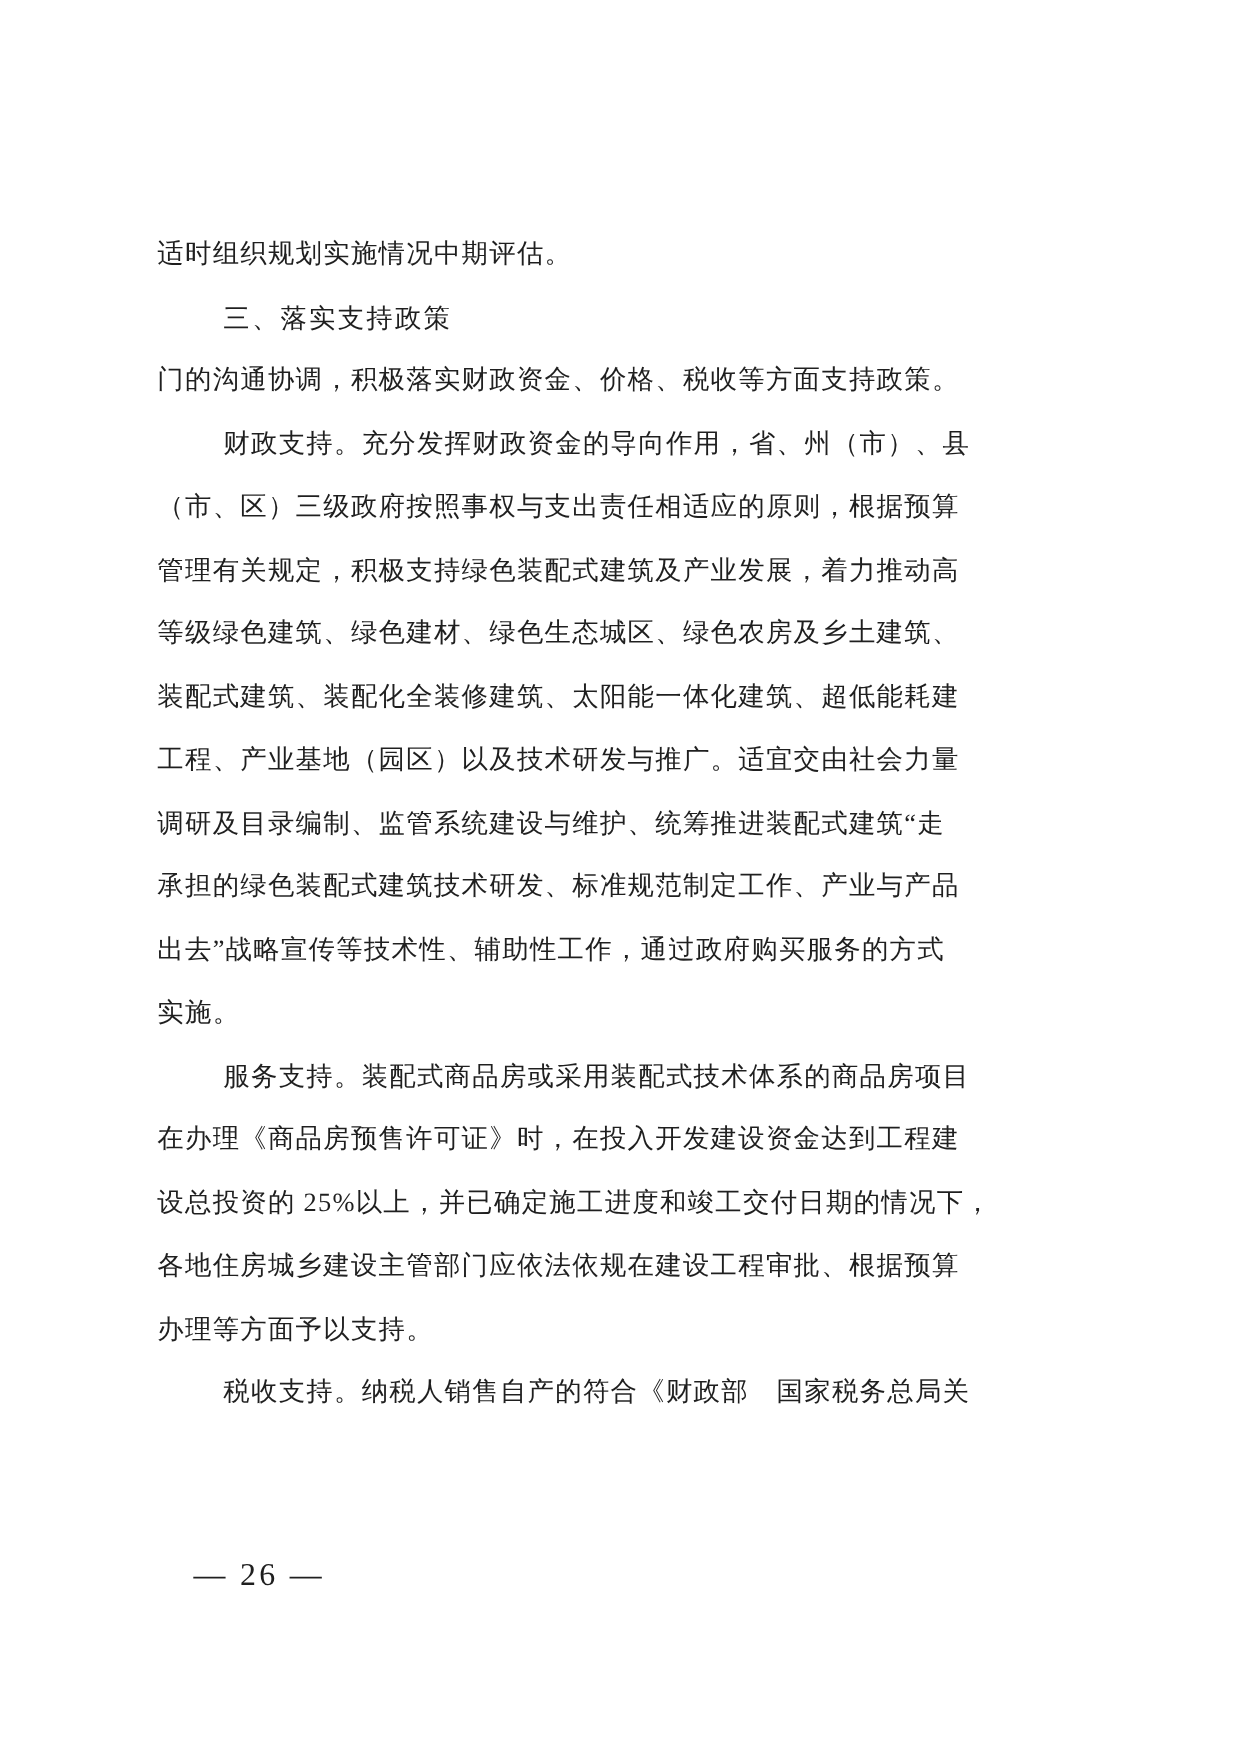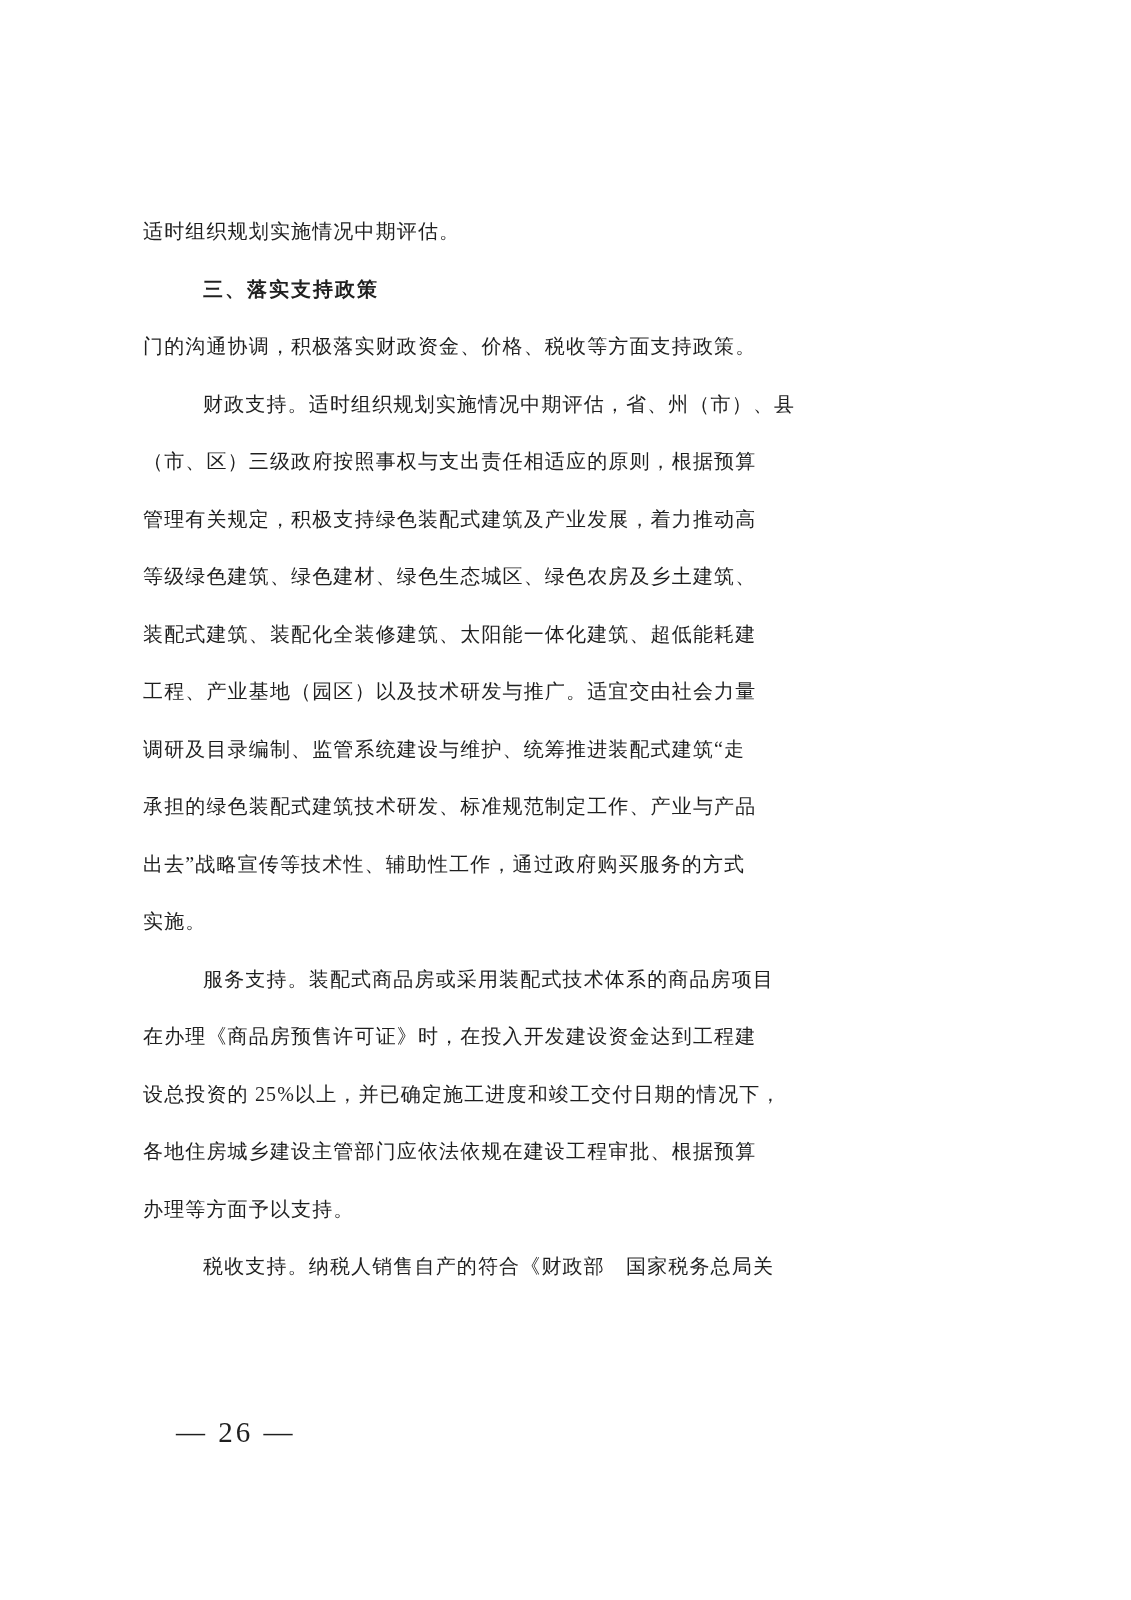--- a/index.html
+++ b/index.html
@@ -18,33 +18,33 @@
   }
   .content {
     position: absolute;
     left: 143px;
     top: 203px;
     width: 848px;
   }
   .line {
     height: 57.5px;
     line-height: 57.5px;
-    font-size: 20px;
+    font-size: 24px;
     letter-spacing: 1.15px;
     white-space: nowrap;
   }
   .indent {
     text-indent: 60px;
   }
   .lead {
     font-weight: normal;
   }
   .heading .lead {
     font-family: "Liberation Sans", "DejaVu Sans", sans-serif;
-    font-weight: bold;
+    font-weight: normal;
     letter-spacing: 2px;
   }
   .footer {
     position: absolute;
     left: 176px;
     top: 1407px;
     height: 50px;
     line-height: 50px;
     font-size: 29px;
     letter-spacing: 3px;
@@ -64,21 +64,21 @@
     <div class="line heading indent">
       <span class="lead">三、落实支持政策</span>
     </div>
 
 
     <div class="line">
       <span>门的沟通协调，积极落实财政资金、价格、税收等方面支持政策。</span>
     </div>
 
     <div class="line indent">
-      <span class="lead">财政支持。</span><span>适时组织规划实施情况中期评估，省、州（市）、县</span>
+      <span class="lead">财政支持。</span><span>充分发挥财政资金的导向作用，省、州（市）、县</span>
     </div>
 
     <div class="line">
       <span>（市、区）三级政府按照事权与支出责任相适应的原则，根据预算</span>
     </div>
 
     <div class="line">
       <span>管理有关规定，积极支持绿色装配式建筑及产业发展，着力推动高</span>
     </div>
 

